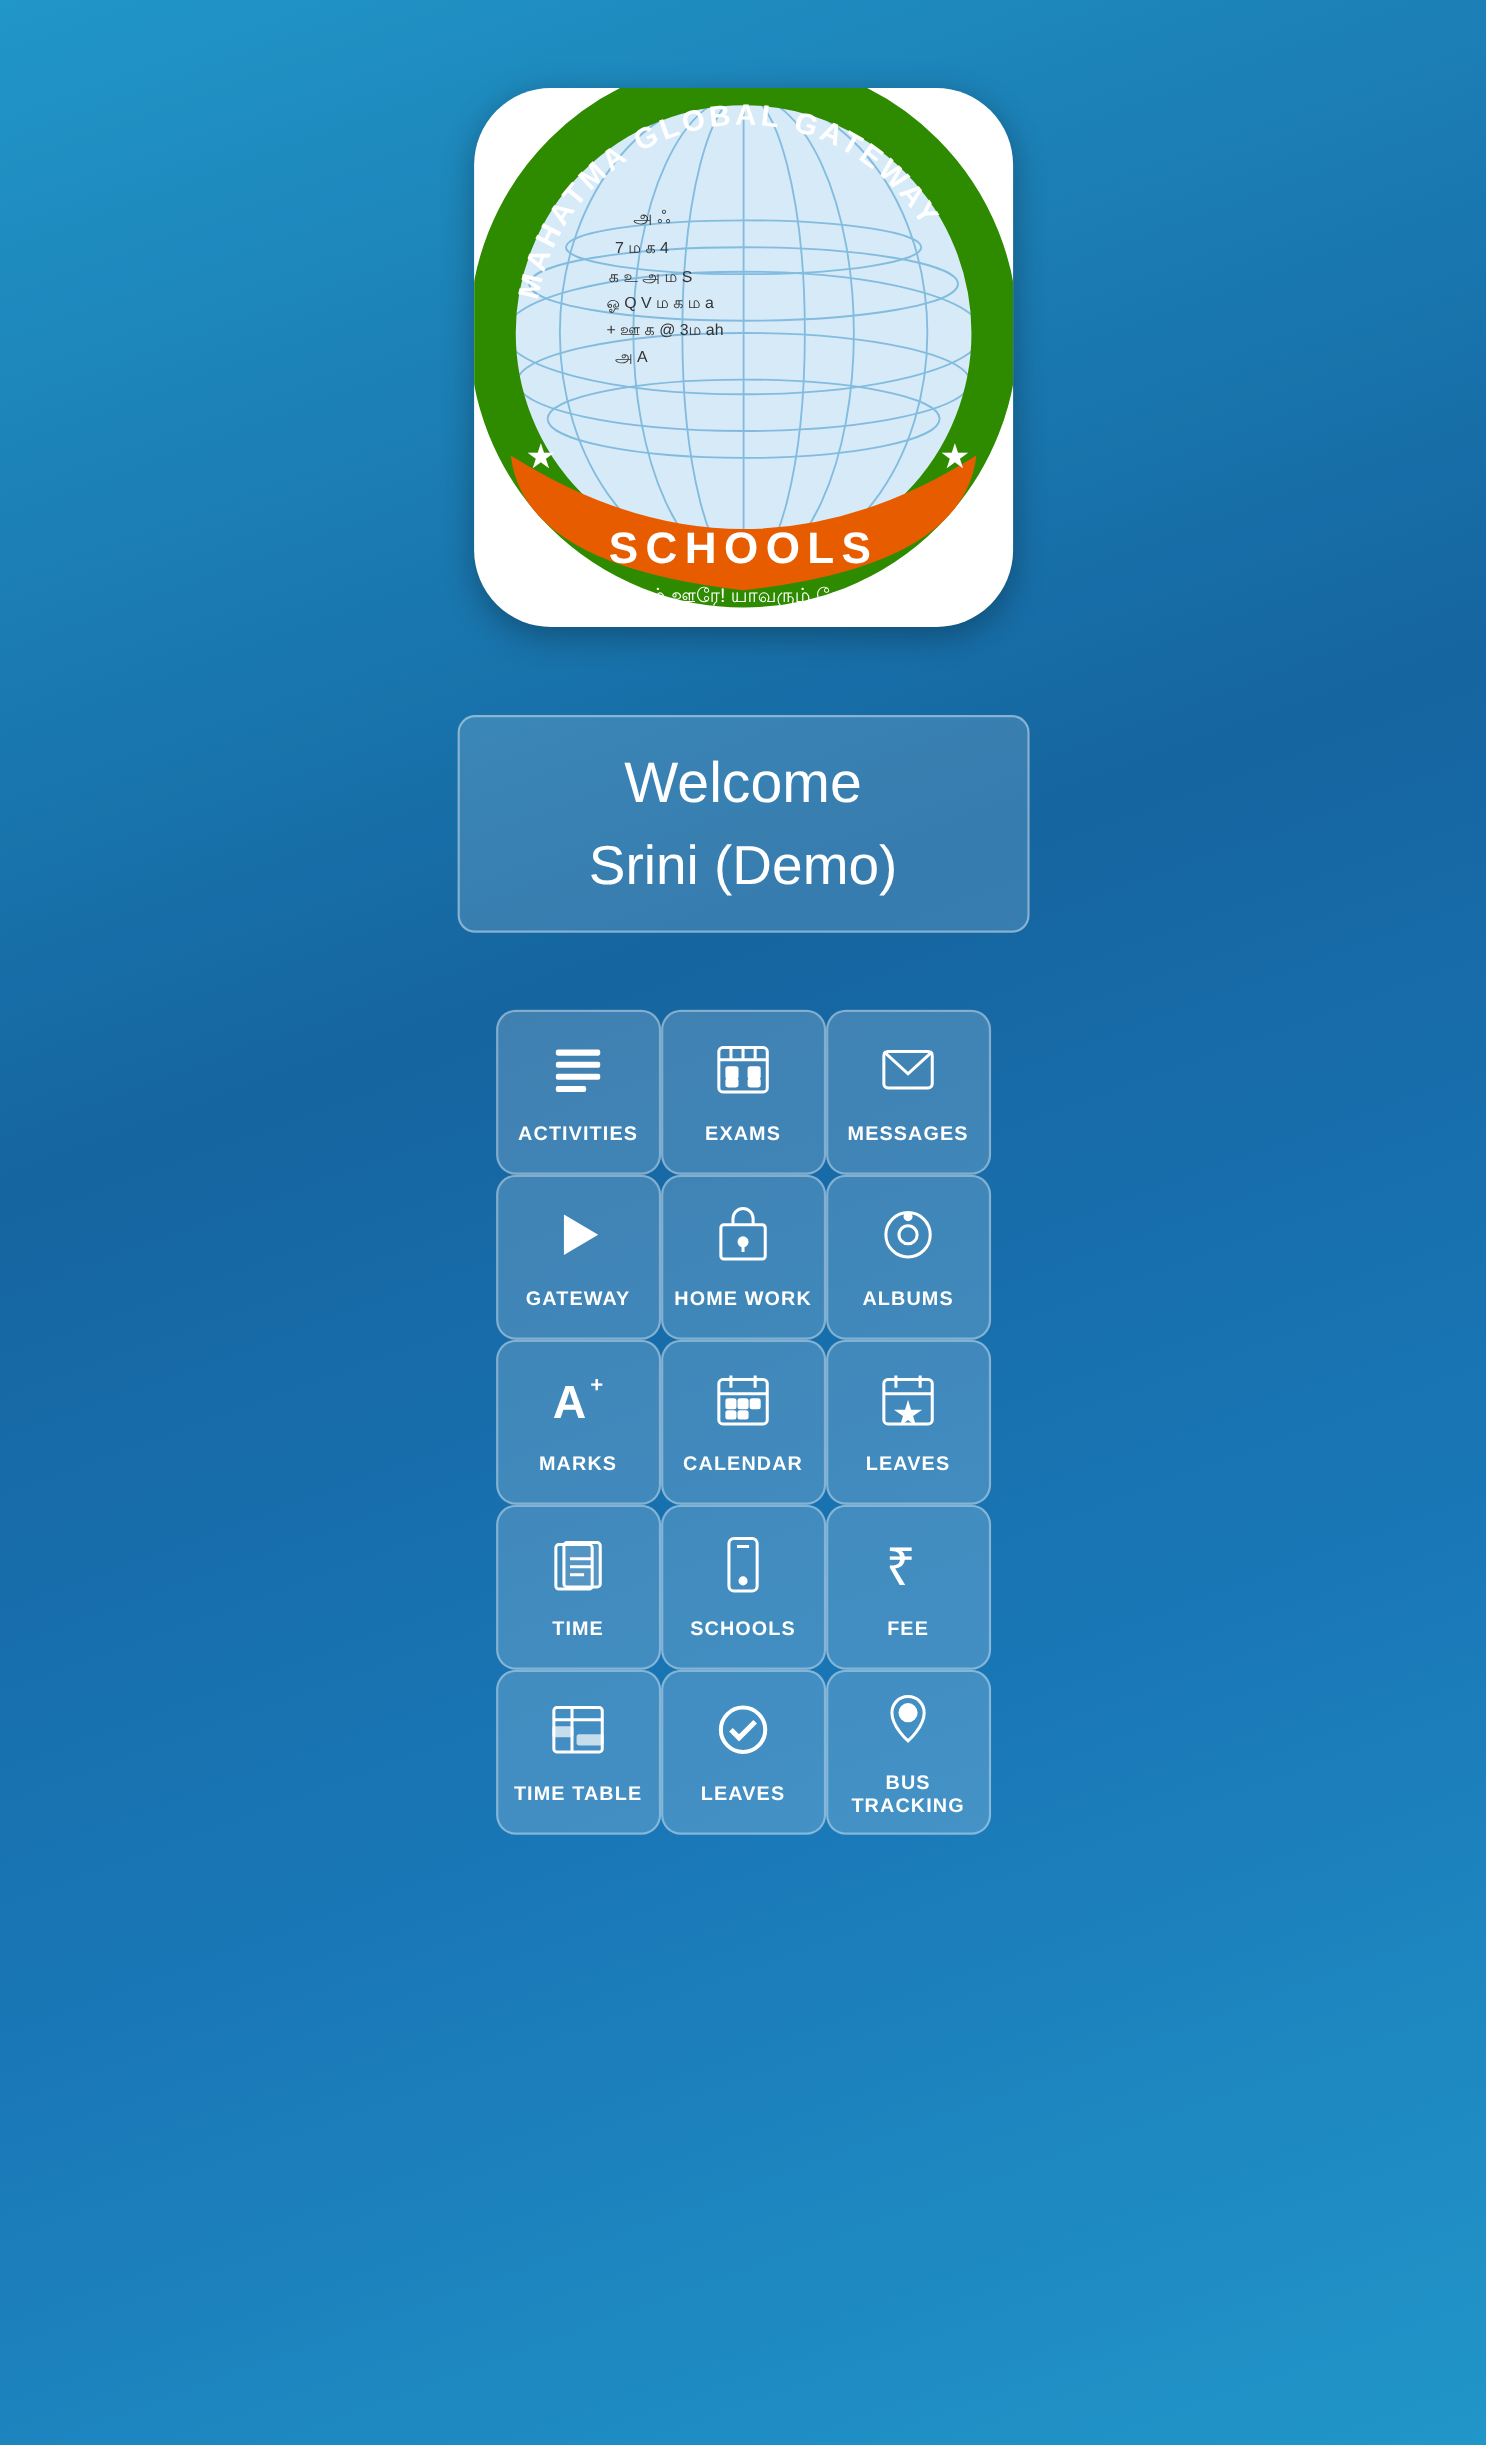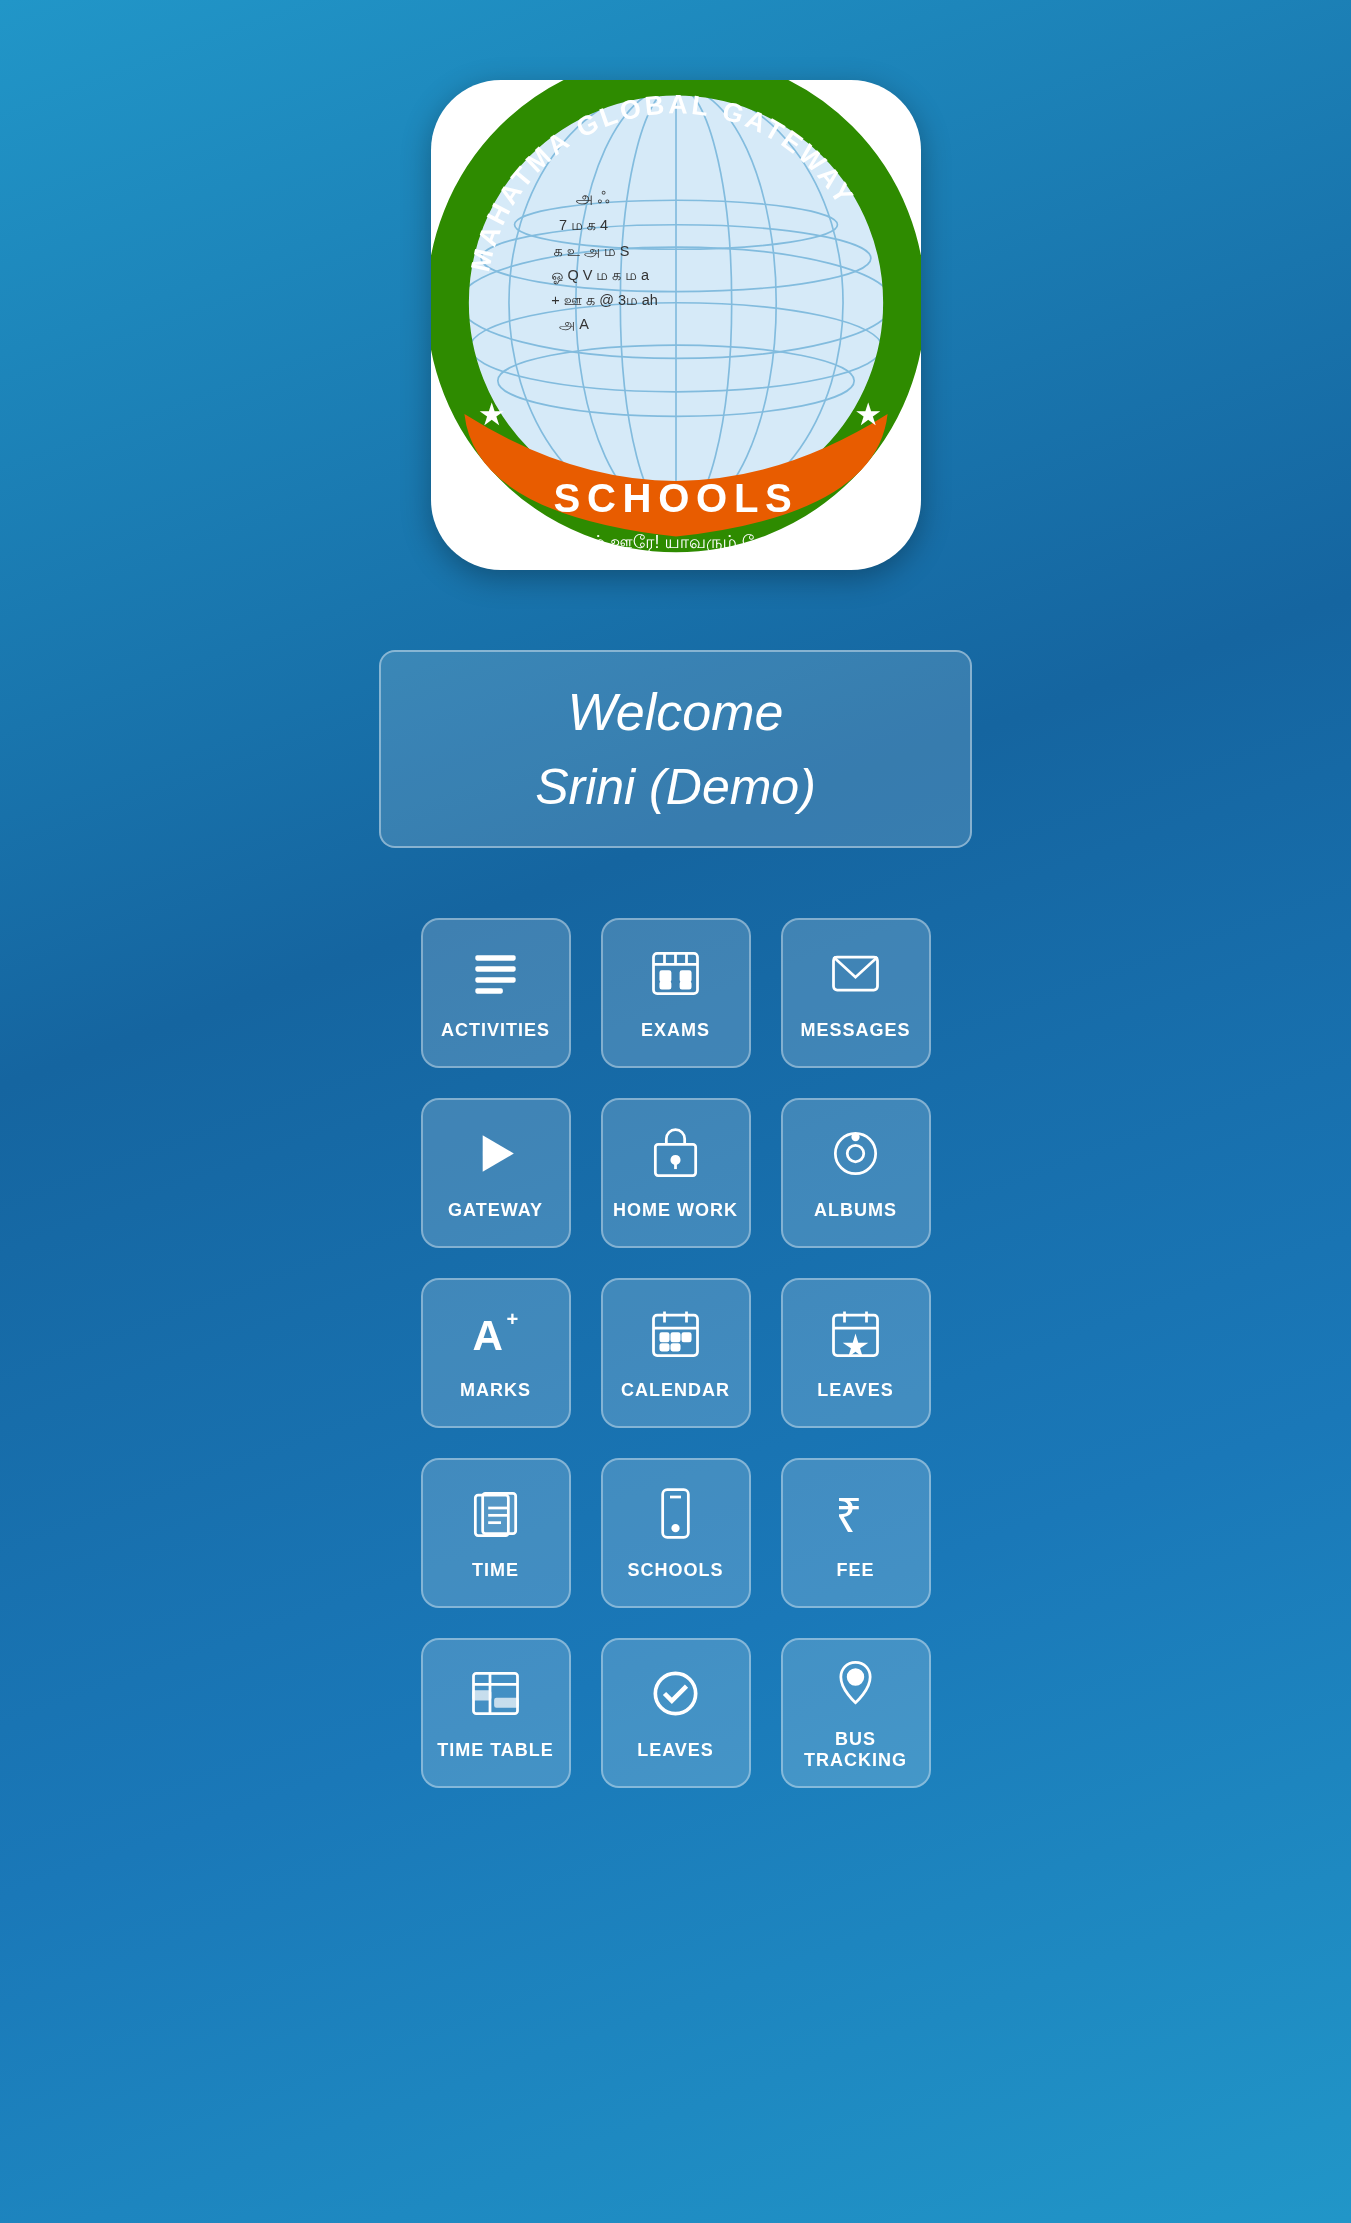--- a/index.html
+++ b/index.html
@@ -31,48 +31,46 @@
 
     
     .logo-svg {
       width: 100%;
       height: 100%;
     }
 
     
     .welcome-box {
       margin-top: 80px;
-      width: 593px;
+      width: 520px;
       background: rgba(255,255,255,0.15);
       border: 2px solid rgba(255,255,255,0.4);
       border-radius: 16px;
       padding: 30px 40px;
       text-align: center;
-      font-style: italic;
     }
 
     .welcome-title {
       font-size: 52px;
       color: white;
       font-weight: 400;
       margin-bottom: 16px;
     }
 
     .welcome-name {
       font-size: 50px;
       color: white;
       font-weight: 400;
     }
 
     
     .buttons-grid {
       margin-top: 70px;
       display: grid;
       grid-template-columns: repeat(3, 150px);
-      gap: 30px;
       justify-content: center;
     }
 
     .menu-btn {
       width: 150px;
       height: 150px;
       background: rgba(255,255,255,0.18);
       border: 2px solid rgba(255,255,255,0.35);
       border-radius: 18px;
       display: flex;

